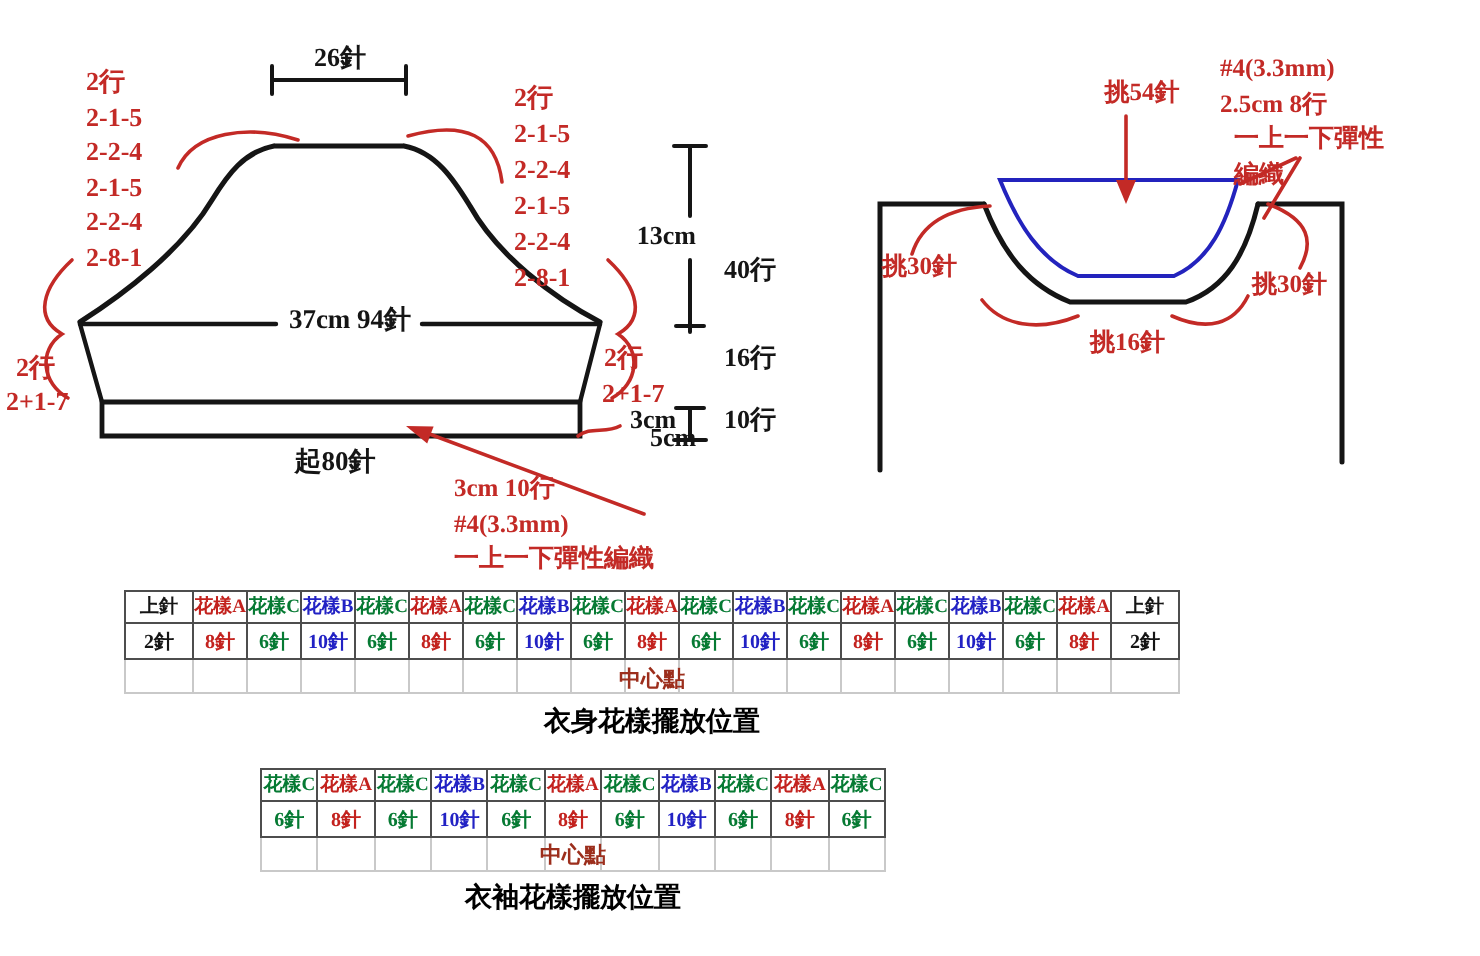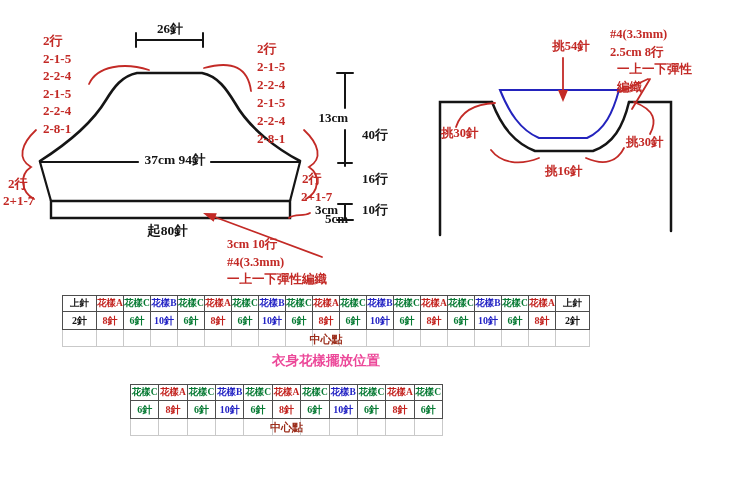--- a/index.html
+++ b/index.html
@@ -15,21 +15,21 @@
   .note div{font-size:12.5px;font-weight:bold;line-height:17.5px;}
   .ptable{position:absolute;border-collapse:collapse;table-layout:fixed;
           font-family:"Liberation Serif","DejaVu Serif",serif;border-radius:26px;}
   .ptable td{border:1px solid #4d4d4d;text-align:center;font-weight:bold;font-size:10px;
              padding:0;overflow:hidden;}
   .ptable tr.hdr td{height:15px;font-size:9.5px;}
   .ptable tr.val td{height:17px;}
   .ptable tr.emp td{height:16px;border:1px solid #c9c9c9;border-top:1px solid #4d4d4d;}
   .ck{color:#151515;} .cr{color:#c3221e;margin-top:34px;} .cg{color:#067a33;} .cb{color:#2222c4;}
   .centerlbl{position:absolute;text-align:center;font-weight:bold;font-size:11px;color:#9c2e1c;}
-  .caption{position:absolute;text-align:center;font-weight:bold;font-size:13.5px;color:#ec4899;}
+  .caption{position:absolute;text-align:center;font-weight:bold;font-size:13.5px;color:#000000;}
 </style>
 </head>
 <body>
 
 <div class="canvas">
 
   <svg width="740" height="478" viewBox="0 0 740 478">
 
     <g stroke="#151515" fill="none" stroke-linecap="round">
       <path stroke-width="2" d="M136,40 L203,40 M136,33 L136,47 M203,33 L203,47"></path>
@@ -244,14 +244,15 @@
           <td></td>
       <td></td>
           <td></td>
       <td></td>
           <td></td>
       <td></td>
     </tr>
   </tbody>
     </table>
   <div class="centerlbl" style="left:130px;top:420px;width:313px;">中心點</div>
+  <div class="caption" style="left:130px;top:440px;width:313px;">衣袖花樣擺放位置</div>
 
 </div>
 
 </body></html>

